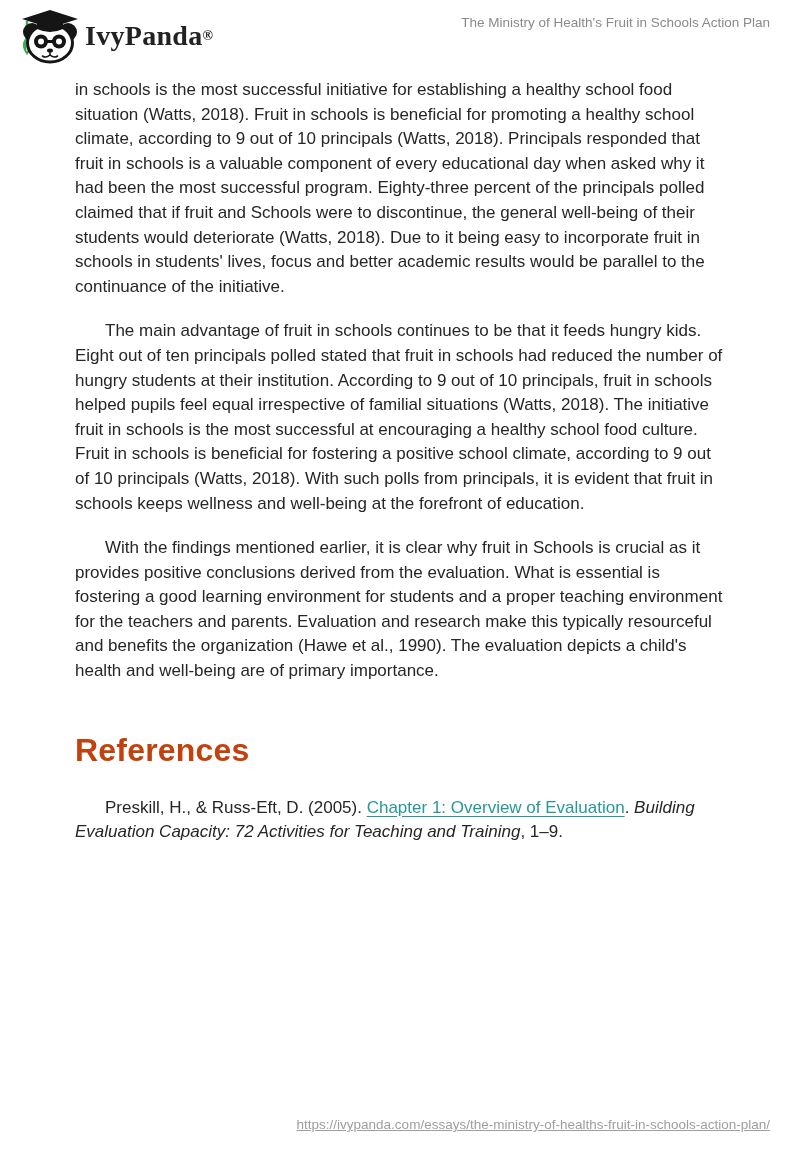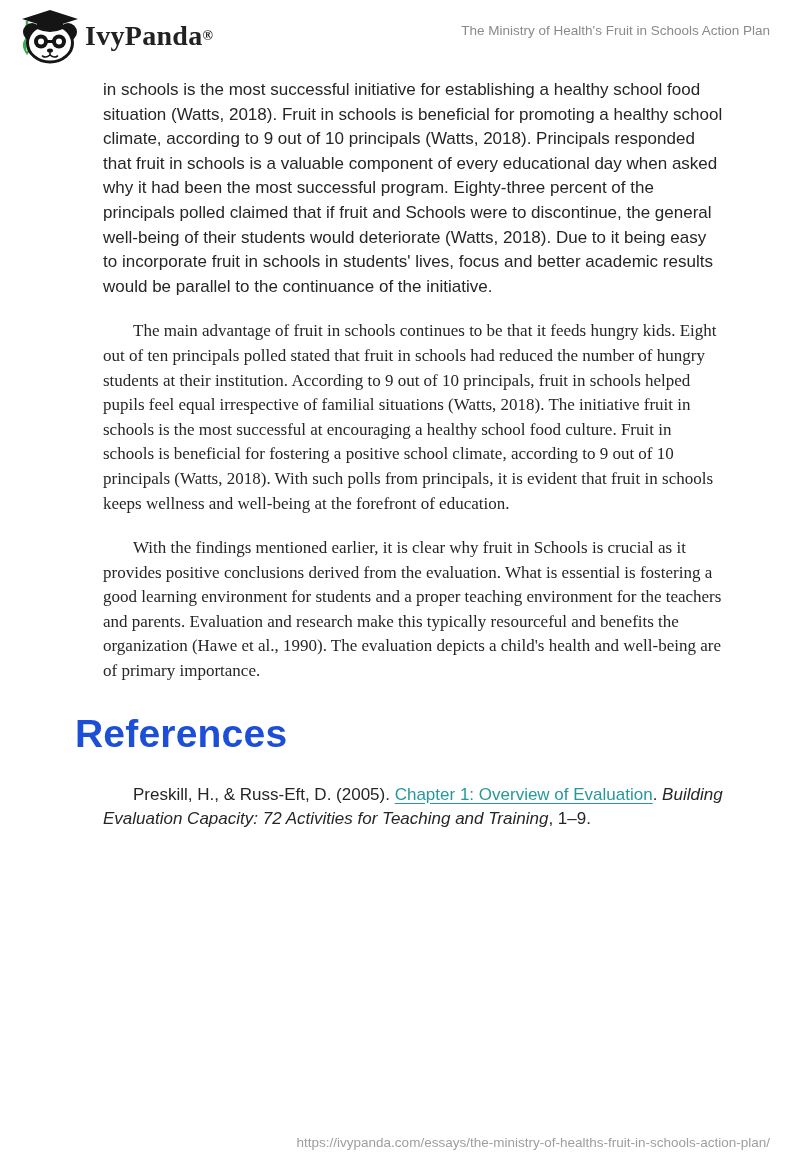--- a/index.html
+++ b/index.html
@@ -32,52 +32,52 @@
   .brand-reg {
     font-family: "Liberation Serif", serif;
     font-weight: 700;
     font-size: 14px;
     color: #222222;
     vertical-align: 10px;
   }
   .doc-title {
     font-size: 13.5px;
     color: #8a8a8a;
-    margin-top: 15px;
+    margin-top: 7px;
   }
   .content { padding: 10px 77px 0 75px; }
   .content p {
     font-size: 17px;
     line-height: 24.6px;
     margin-bottom: 20px;
     color: #262626;
-    margin-left: 28px;
   }
-  p.indent { text-indent: 30px; font-family: Liberation Serif, serif; }
+  p.indent { text-indent: 30px; }
   .references-heading {
-    font-size: 39px;
+    font-size: 32px;
     font-weight: 700;
-    color: #1d4ed8;
-    margin: 28px 0 27px 0;
+    color: #c2410c;
+    margin: 48px 0 27px 0;
     letter-spacing: 0.2px;
   }
   .reference { text-indent: 30px; }
   .reference em { font-style: italic; }
   .reference a {
     color: var(--link-color, #27989a);
     text-decoration: underline;
     text-underline-offset: 3px;
     cursor: pointer;
   }
   .footer-url {
     position: absolute;
     right: 30px;
-    bottom: 10px;
+    bottom: 28px;
     font-size: 13.5px;
     color: #9e9e9e;
+    text-decoration: underline;
   }
 </style>
 </head>
 <body>
 
 <div class="page">
 
   <div class="header">
     <div class="brand">
       <svg width="66" height="56" viewBox="0 0 66 56" aria-hidden="true">

